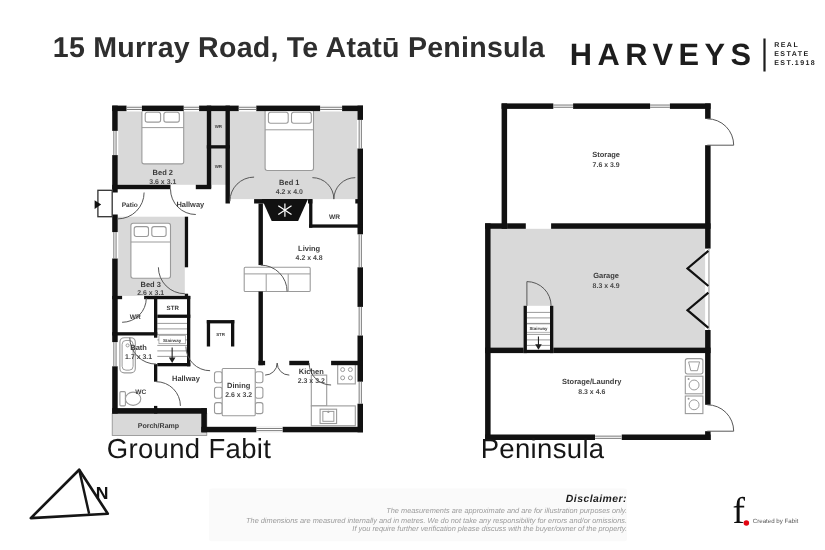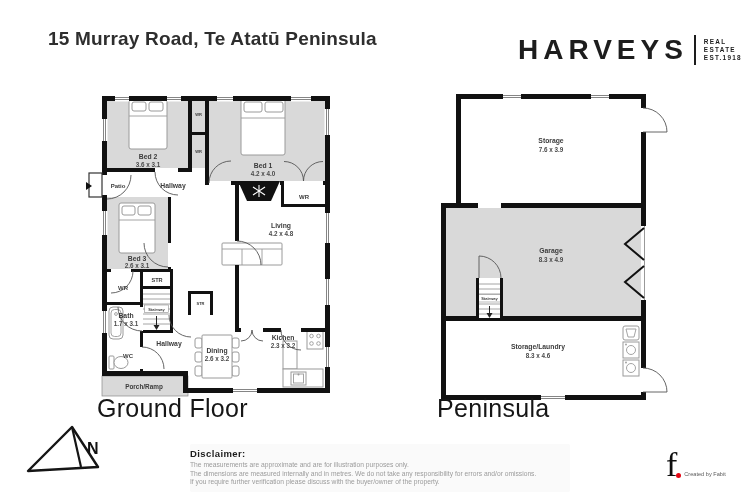--- a/index.html
+++ b/index.html
@@ -1,28 +1,28 @@
 <!DOCTYPE html>
 <html><head>
 <meta charset="utf-8">
 <style>
   html,body{margin:0;padding:0;}
   body{width:750px;height:500px;position:relative;background:#ffffff;overflow:hidden;
        font-family:"Liberation Sans","DejaVu Sans",sans-serif;}
   .abs{position:absolute;}
-  #title{left:48px;top:28px;font-size:19px;font-weight:600;color:#2e2e2e;letter-spacing:.2px;}
+  #title{left:48px;top:28px;font-size:26px;font-weight:600;color:#2e2e2e;letter-spacing:.2px;}
   #brand{left:518px;top:34px;display:flex;align-items:center;}
   #brand .name{font-size:28px;font-weight:600;letter-spacing:5px;color:#1d1d1d;}
   #brand .divider{width:2px;height:30px;background:#1d1d1d;margin:0 8px 0 6px;}
   #brand .sub{display:flex;flex-direction:column;justify-content:center;}
   #brand .sub span{font-size:6.4px;font-weight:700;letter-spacing:1.3px;color:#1d1d1d;line-height:8px;}
   .floor-label{font-size:25px;font-weight:400;color:#161616;letter-spacing:.3px;}
   #gf-label{left:97px;top:394px;}
   #bm-label{left:437px;top:394px;}
-  #disclaimer{left:190px;top:444px;width:380px;background:#fafafa;text-align:left;padding:4px 0 5px 0;border-radius:2px;}
+  #disclaimer{left:190px;top:444px;width:380px;background:#fafafa;text-align:right;padding:4px 0 5px 0;border-radius:2px;font-style:italic;}
   #disclaimer .head{font-size:9.5px;font-weight:700;color:#1c1c1c;letter-spacing:.4px;margin-bottom:2px;}
   #disclaimer .line{font-size:6.7px;color:#9b9b9b;line-height:8.6px;}
   #credit{left:666px;top:448px;display:flex;align-items:flex-end;}
   #credit .f{font-family:"Liberation Serif","DejaVu Serif",serif;font-size:34px;line-height:34px;color:#0e0e0e;}
   #credit .dot{width:5px;height:5px;border-radius:50%;background:#e30613;display:inline-block;margin:0 3px 4px -1px;}
   #credit .txt{font-size:5.6px;color:#5a5a5a;margin-bottom:5px;white-space:nowrap;}
   svg text{font-family:"Liberation Sans","DejaVu Sans",sans-serif;}
   .rl{font-size:6.8px;font-weight:700;fill:#3b3b3b;text-anchor:middle;}
   .rd{font-size:6.3px;font-weight:600;fill:#4a4a4a;text-anchor:middle;}
   .tl{font-size:4px;font-weight:700;fill:#3b3b3b;text-anchor:middle;}
@@ -347,21 +347,21 @@
 
   <text class="rl" x="118" y="55">Storage</text>
   <text class="rd" x="118" y="64">7.6 x 3.9</text>
   <text class="rl" x="118" y="165">Garage</text>
   <text class="rd" x="118" y="174">8.3 x 4.9</text>
   <text class="rl" x="105" y="261">Storage/Laundry</text>
   <text class="rd" x="105" y="270">8.3 x 4.6</text>
   <text class="tl" x="56.5" y="212">Stairway</text>
 </svg>
 
-<div class="abs floor-label" id="gf-label">Ground Floor</div>
+<div class="abs floor-label" id="gf-label">Ground Fabit</div>
 <div class="abs floor-label" id="bm-label">Peninsula</div>
 
 <svg class="abs" style="left:25px;top:424px;" width="110" height="60" viewBox="0 0 110 60">
   <polygon points="47,3 3,47 73,43" fill="#ffffff" stroke="#151515" stroke-width="2.4" stroke-linejoin="round"></polygon>
   <line x1="47" y1="3" x2="56" y2="43" stroke="#151515" stroke-width="2.2"></line>
   <text x="62" y="30" font-size="16" font-weight="700" fill="#111111">N</text>
 </svg>
 
 <div class="abs" id="disclaimer">
   <div class="head">Disclaimer:</div>

